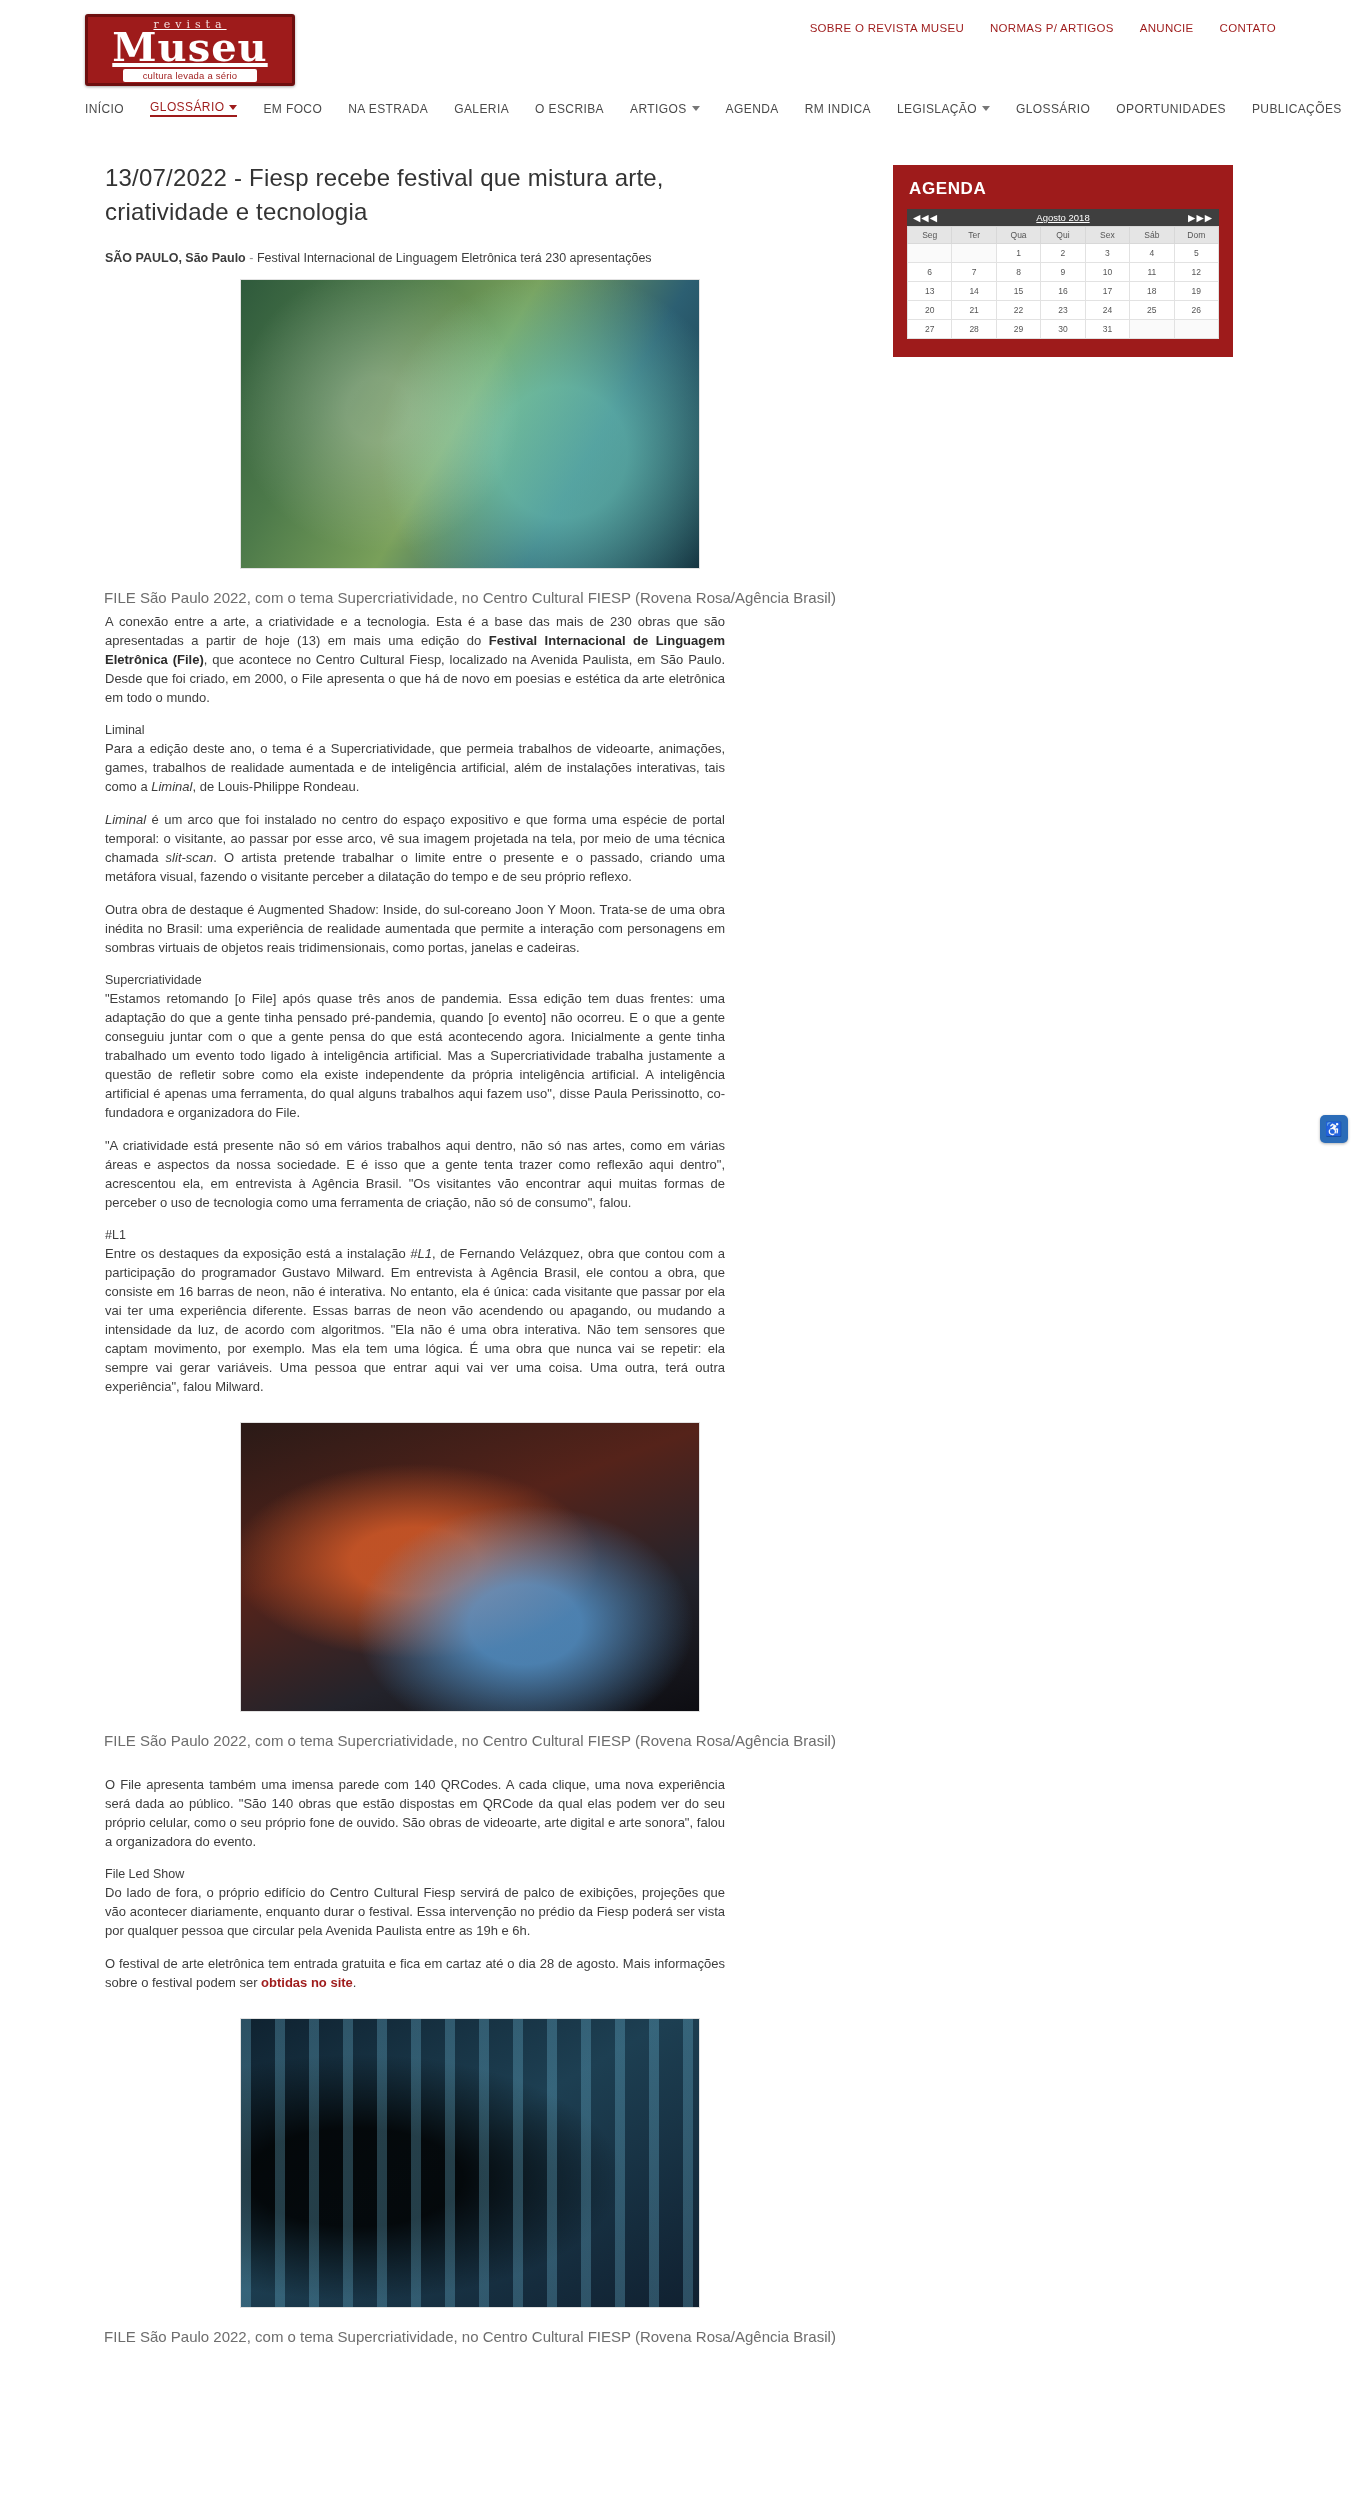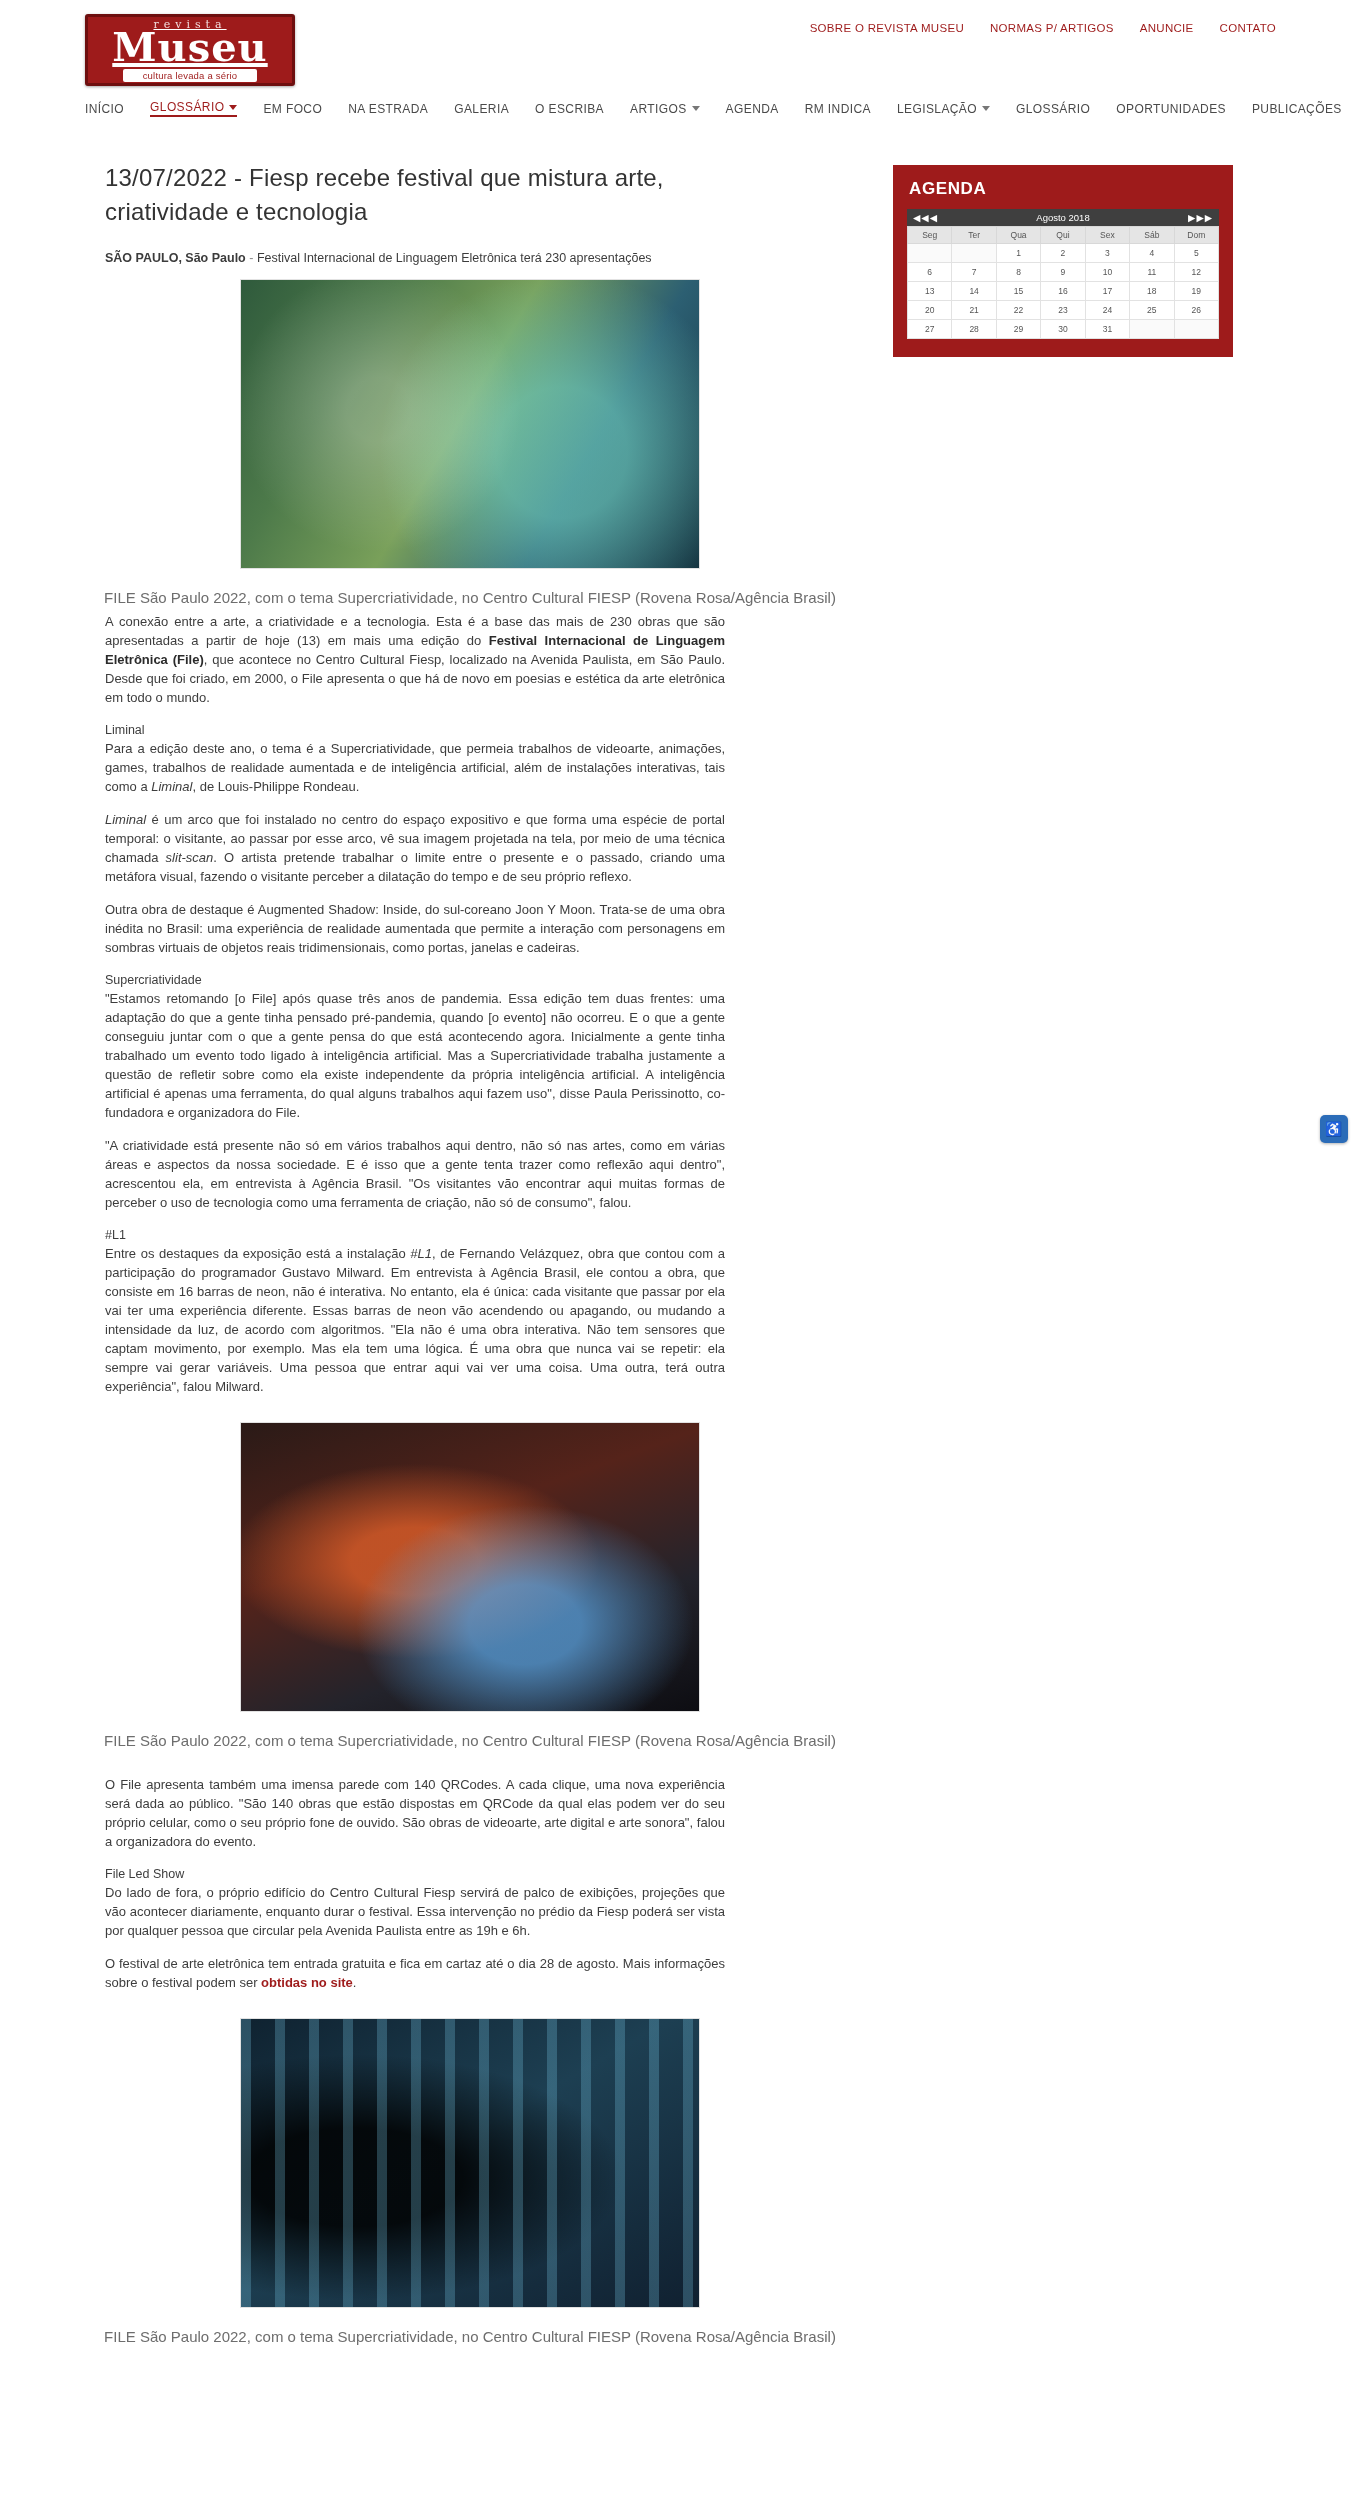--- a/index.html
+++ b/index.html
@@ -325,21 +325,21 @@
     </article>
 
     <aside class="aside">
       <div class="agenda">
         <h2>AGENDA</h2>
 
         <div class="cal">
           <div class="calhead">
             <span class="nav">◀◀</span>
             <span class="nav">◀</span>
-            <span style="flex:1;text-align:center;">Agosto 2018</span>
+            <span style="flex:1;text-align:center;text-decoration:underline;">Agosto 2018</span>
             <span class="nav">▶</span>
             <span class="nav">▶▶</span>
           </div>
 
           <table>
             <thead>
               <tr>
                 <th>Seg</th>
                 <th>Ter</th>
                 <th>Qua</th>

